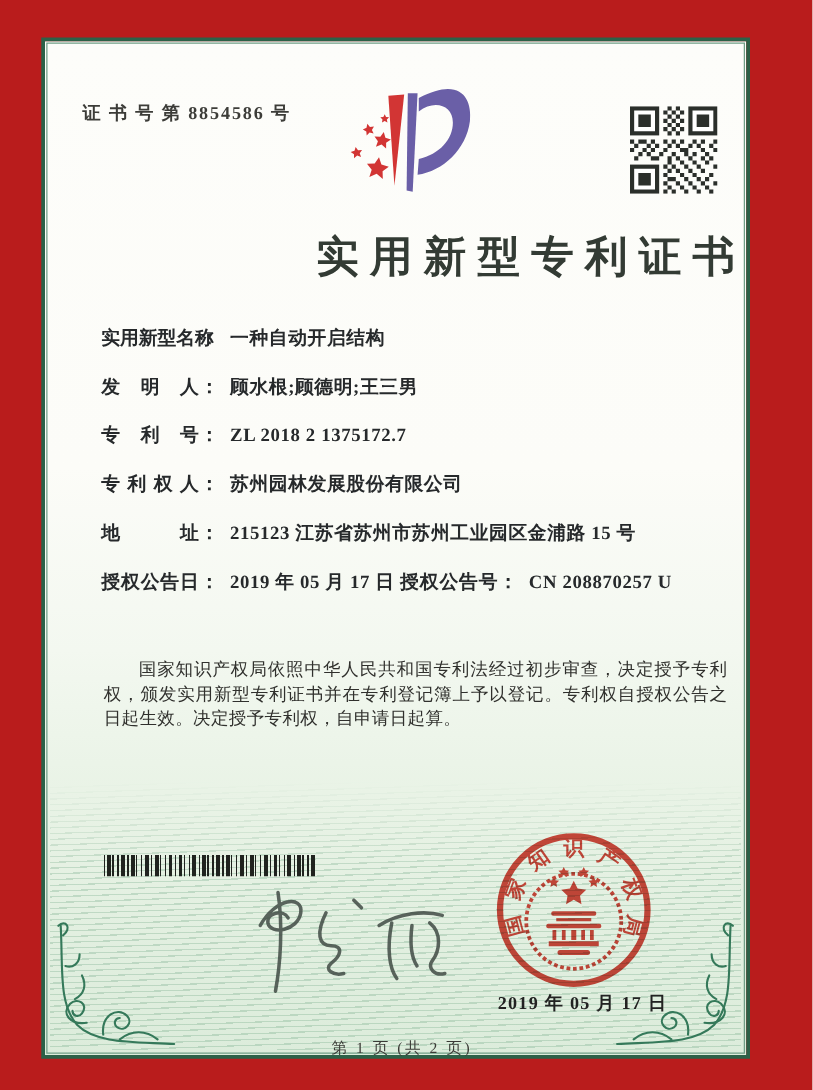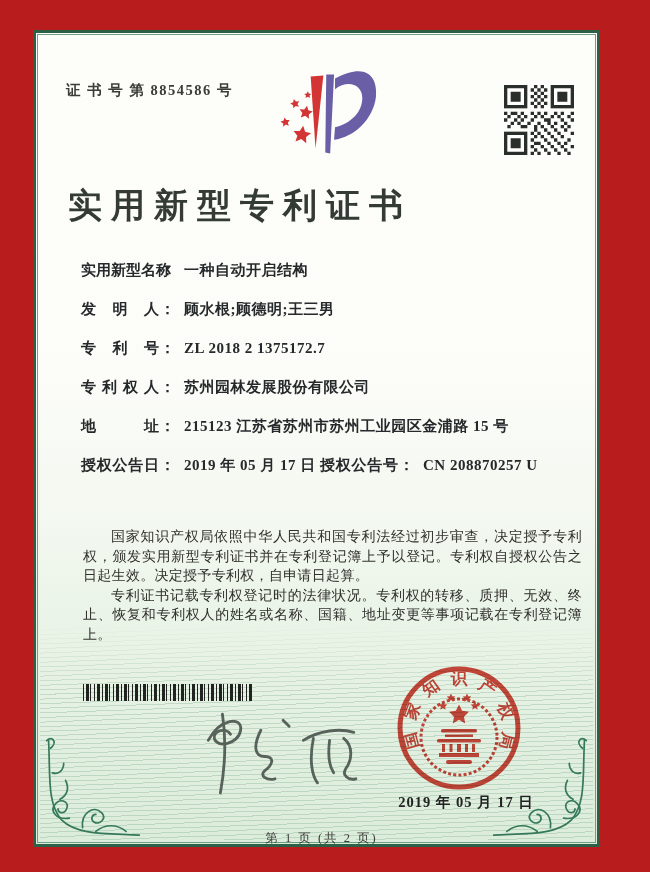--- a/index.html
+++ b/index.html
@@ -11,21 +11,21 @@
          background:linear-gradient(180deg,#fdfdfa 0%,#fcfcf8 42%,#f3f8f0 60%,#e9f3e6 74%,#dcecdb 100%);}
   .frame::before{content:"";position:absolute;inset:1px;border:1px solid #6f9e86;pointer-events:none;}
   
   .waves{position:absolute;left:4px;right:4px;bottom:4px;height:215px;
          background:repeating-linear-gradient(178deg,rgba(97,158,121,.28) 0 1px,rgba(255,255,255,0) 1px 4.6px);
          -webkit-mask-image:linear-gradient(180deg,transparent 0,#000 32%);
          mask-image:linear-gradient(180deg,transparent 0,#000 32%);}
   .certno{position:absolute;left:30px;top:48px;font-size:14.5px;letter-spacing:1.5px;color:#3c3c38;font-weight:600;}
   .logo{position:absolute;left:235px;top:26px;width:130px;height:112px;}
   .qr{position:absolute;left:468px;top:52px;width:70px;height:70px;}
-  .title{position:absolute;left:0;right:0;top:150px;text-align:left;font-size:34px;font-weight:700;
+  .title{position:absolute;left:0;right:0;top:150px;text-align:right;font-size:34px;font-weight:700;
          color:#333b34;letter-spacing:9px;padding-left:32px;}
   .fields{position:absolute;left:45px;top:228px;right:30px;font-size:15px;font-weight:600;color:#26292b;}
   .frow{position:relative;height:20px;margin-bottom:19px;white-space:nowrap;}
   .flabel{display:inline-block;width:78px;text-align:justify;text-align-last:justify;vertical-align:bottom;}
   .flabel.w6{font-size:15px;font-family:Liberation Serif, serif;}
   .fcolon{display:inline-block;margin-left:1px;}
   .fvalue{margin-left:9px;letter-spacing:.5px;}
   .pair2{position:absolute;left:239px;top:0;}
   .paras{position:absolute;left:47px;top:494px;width:499px;font-size:14px;line-height:19.5px;
          text-align:justify;color:#30302d;}
@@ -114,21 +114,20 @@
       <div class="frow">
         <span class="flabel">授权公告日</span><span class="fcolon">：</span><span class="fvalue">2019 年 05 月 17 日</span>
         <span class="pair2">
           <span class="flabel">授权公告号</span><span class="fcolon">：</span><span class="fvalue">CN 208870257 U</span>
         </span>
       </div>
     </div>
 
     <div class="paras">
       <p>国家知识产权局依照中华人民共和国专利法经过初步审查，决定授予专利权，颁发实用新型专利证书并在专利登记簿上予以登记。专利权自授权公告之日起生效。决定授予专利权，自申请日起算。</p>
-      <p>专利证书记载专利权登记时的法律状况。专利权的转移、质押、无效、终止、恢复和专利权人的姓名或名称、国籍、地址变更等事项记载在专利登记簿上。</p>
     </div>
 
     <div class="barcode"></div>
 
 
     <svg class="signature" viewBox="0 0 180 105" aria-hidden="true">
       <g fill="none" stroke="#414b45" stroke-width="2.8" stroke-linecap="round" opacity=".85">
         <path d="M22,40 C34,18 56,16 54,30 C52,44 30,48 28,38 C27,30 40,27 44,34"></path>
         <path d="M36,14 C40,40 38,70 34,92"></path>
         <path d="M74,30 C66,46 68,56 78,56 C88,56 86,64 78,70 C72,75 80,80 88,78"></path>

